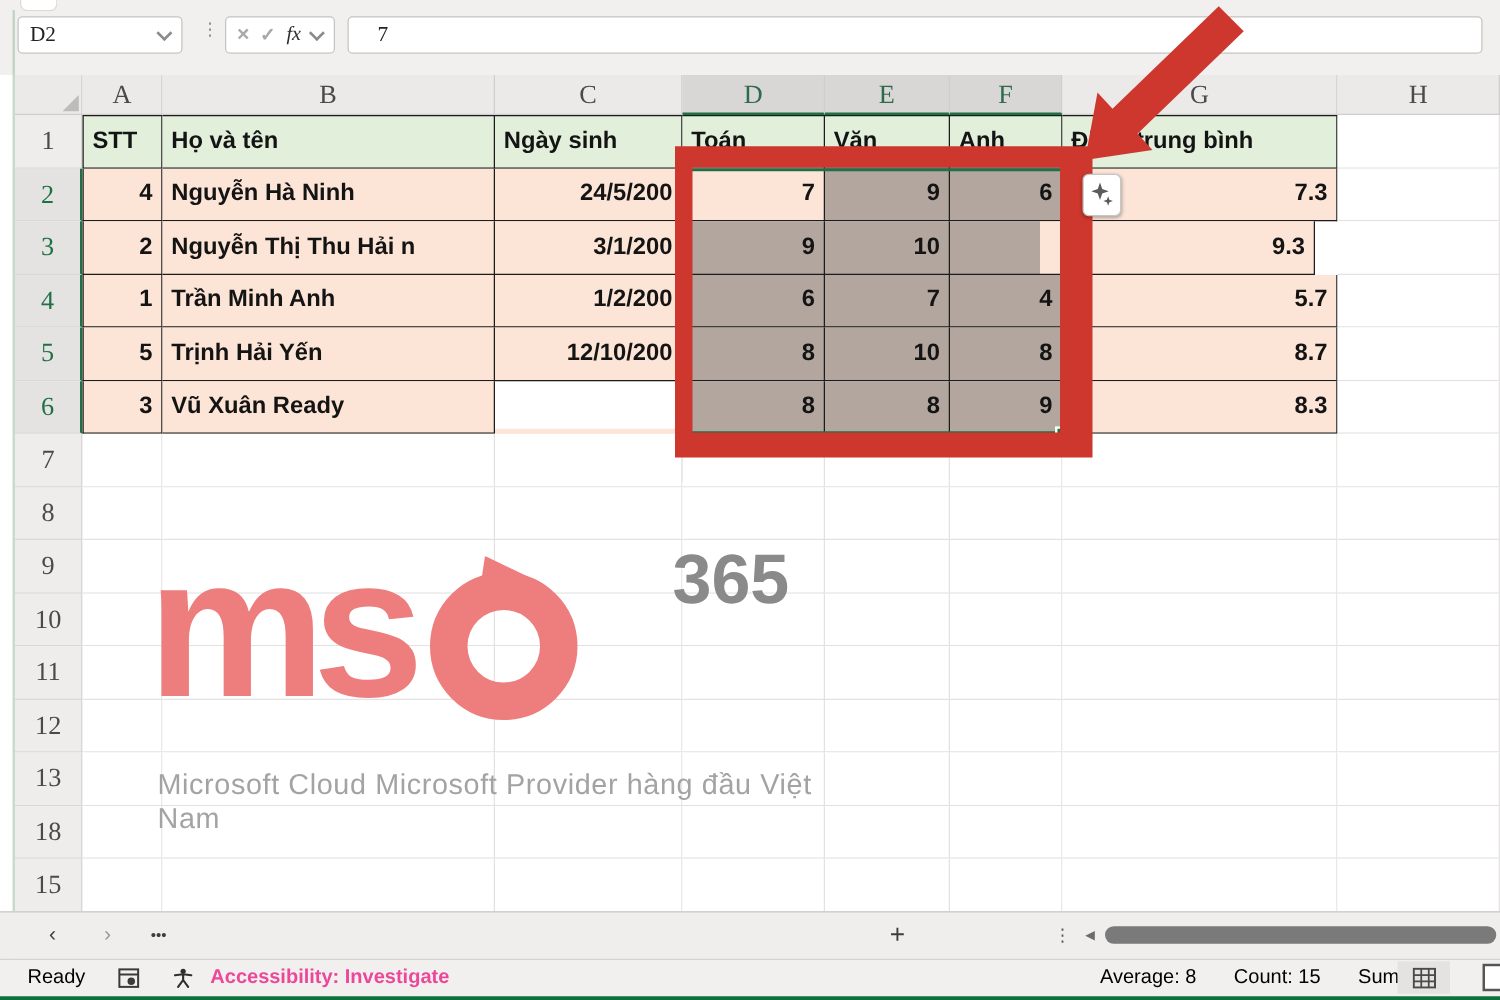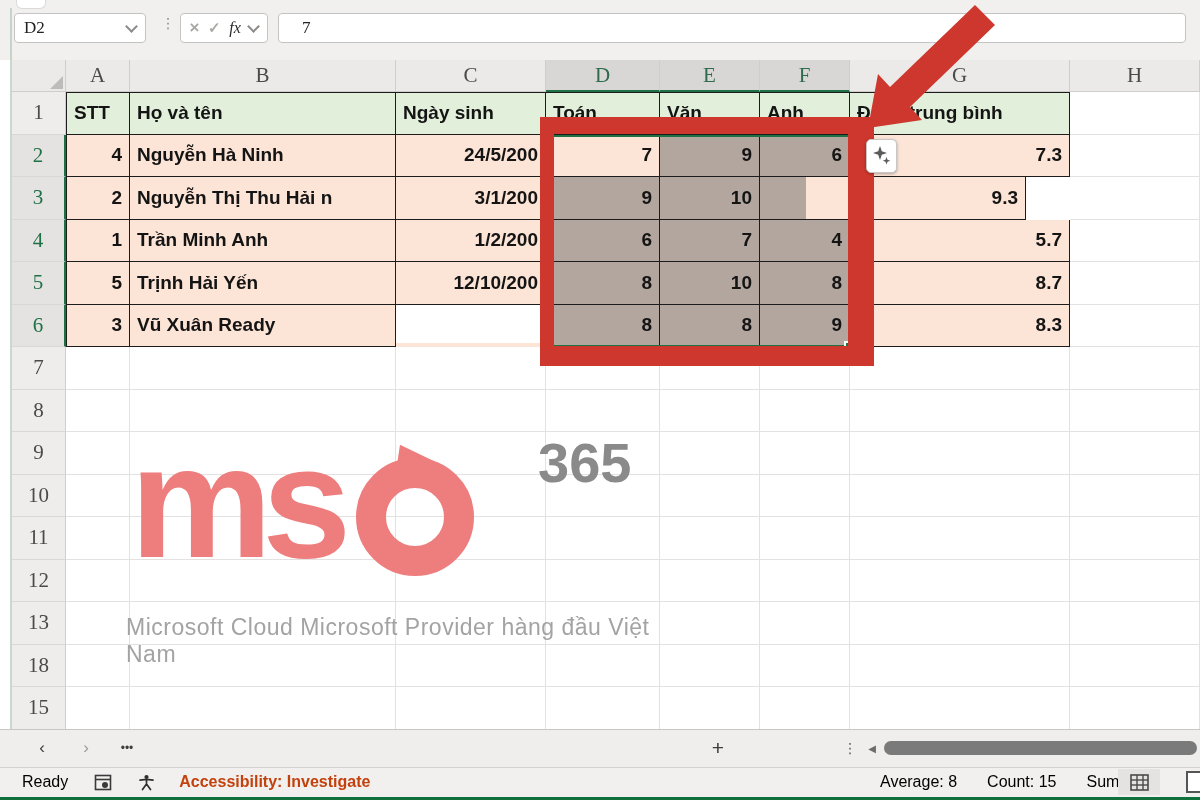--- a/index.html
+++ b/index.html
@@ -43,42 +43,42 @@
   .selbox{border:2px solid #1e7145;z-index:4;pointer-events:none;}
   .fillhandle{width:9px;height:9px;background:#1e7145;border:2px solid #fff;z-index:6;}
 
   
   .redrect{z-index:7;pointer-events:none;border-style:solid;border-color:#ce372d;border-top-width:17px;border-right-width:26px;border-bottom-width:20px;border-left-width:14px;background:transparent;}
   #arrow{z-index:9;pointer-events:none;}
   .sparkle{left:866px;top:139px;width:31px;height:34px;background:#fff;border:1px solid #c9c7c5;border-radius:5px;box-shadow:0 1px 3px rgba(0,0,0,.3);z-index:8;display:flex;align-items:center;justify-content:center;}
 
   
   .wm{left:118px;top:428px;width:580px;height:230px;z-index:3;pointer-events:none;}
-  .wm-row{position:absolute;left:12px;top:0;display:flex;align-items:flex-end;}
+  .wm-row{position:absolute;left:0;top:0;display:flex;align-items:flex-end;}
   .wm-ms{font-size:160px;line-height:0.93;font-weight:700;letter-spacing:-10px;color:#ee7d7d;}
   .wm-vn{font-size:72px;font-weight:700;color:#ee7d7d;letter-spacing:-2px;margin-left:4px;line-height:.85;}
   .wm-365{position:absolute;left:420px;top:2px;font-size:56px;font-weight:700;color:#8a8a8a;}
   .wm-tag{position:absolute;left:8px;top:186px;font-size:23px;color:#a3a3a3;letter-spacing:.5px;}
 
   
   .tabbar{left:0;top:729px;width:1200px;height:38px;background:#f0eeec;border-top:1px solid #c9c7c5;}
   .tnav{top:729px;height:38px;display:flex;align-items:center;justify-content:center;font-size:17px;}
   .tabs{left:152px;top:729px;height:38px;display:flex;align-items:stretch;}
   .tab{display:flex;align-items:center;padding:0 17px;font-size:15px;color:#3d3d3d;cursor:default;}
   .tab.active{background:#fff;font-weight:700;color:#161616;box-shadow:inset 0 -4px 0 #1e7145, inset 0 0 0 1px #d8d6d4;}
   .tdiv{width:1px;height:17px;background:#b9b8b7;align-self:center;}
   .addsheet{left:698px;top:729px;width:40px;height:38px;display:flex;align-items:center;justify-content:center;font-size:21px;color:#3d3d3d;}
   .tdots{left:840px;top:729px;width:20px;height:38px;display:flex;align-items:center;justify-content:center;color:#5a5a5a;font-size:14px;}
   .scrollL{left:863px;top:729px;width:18px;height:38px;display:flex;align-items:center;justify-content:center;color:#6c6c6c;font-size:10px;}
   .hscroll{left:884px;top:741px;width:313px;height:14px;background:#7a7a7a;border-radius:7px;}
 
   
   .statusbar{left:0;top:767px;width:1200px;height:30px;background:#f2f0ef;border-top:1px solid #d4d2d0;font-size:13px;color:#3a3a3a;}
   .st-left{position:absolute;left:22px;top:0;height:30px;display:flex;align-items:center;gap:26px;}
-  .st-acc{display:flex;align-items:center;gap:24px;font-weight:700;color:#c2410c;}
+  .st-acc{display:flex;align-items:center;gap:13px;font-weight:700;color:#ec4899;}
   .st-right{position:absolute;left:880px;top:0;height:30px;display:flex;align-items:center;gap:30px;}
   .viewicon{left:1118px;top:769px;width:42px;height:26px;background:#e5e3e1;display:flex;align-items:center;justify-content:center;}
   .viewicon2{left:1186px;top:771px;width:22px;height:22px;border:2px solid #555;background:#fff;}
   .bottomedge{left:0;top:797px;width:1200px;height:3px;background:#0f703c;}
 </style>
 </head>
 <body>
 
 <div id="app">
 
@@ -146,21 +146,21 @@
       <div class="abs cell tdata alignR selcell" style="left: 660px; width: 100px; top: 134.5px; height: 42.5px;">9</div>
       <div class="abs cell tdata alignR selcell" style="left: 760px; width: 90px; top: 134.5px; height: 42.5px;">6</div>
       <div class="abs cell tdata alignR" style="left: 850px; width: 220px; top: 134.5px; height: 42.5px;">7.3</div>
       <div class="abs cell empty" style="left: 1070px; width: 130px; top: 134.5px; height: 42.5px;"></div>
       <div class="abs cell tdata alignR firstcol" style="left: 66px; width: 64px; top: 177px; height: 42.5px;">2</div>
       <div class="abs cell tdata alignL" style="left: 130px; width: 266px; top: 177px; height: 42.5px;">Nguyễn Thị Thu Hải n</div>
       <div class="abs cell tdata alignR" style="left: 396px; width: 150px; top: 177px; height: 42.5px;">3/1/200</div>
       <div class="abs cell tdata alignR selcell" style="left: 546px; width: 114px; top: 177px; height: 42.5px;">9</div>
       <div class="abs cell tdata alignR selcell" style="left: 660px; width: 100px; top: 177px; height: 42.5px;">10</div>
       <div class="abs cell tdata alignR selcell" style="left: 760px; width: 90px; top: 177px; height: 42.5px;">9</div>
-      <div class="abs cell tdata alignR" style="left: 806px; width: 220px; top: 177px; height: 42.5px;">9.3</div>
+      <div class="abs cell tdata alignR" style="left: 832px; width: 220px; top: 177px; height: 42.5px;">9.3</div>
       <div class="abs cell empty" style="left: 1070px; width: 130px; top: 177px; height: 42.5px;"></div>
       <div class="abs cell tdata alignR firstcol" style="left: 66px; width: 64px; top: 219.5px; height: 42.5px;">1</div>
       <div class="abs cell tdata alignL" style="left: 130px; width: 266px; top: 219.5px; height: 42.5px;">Trần Minh Anh</div>
       <div class="abs cell tdata alignR" style="left: 396px; width: 150px; top: 219.5px; height: 42.5px;">1/2/200</div>
       <div class="abs cell tdata alignR selcell" style="left: 546px; width: 114px; top: 219.5px; height: 42.5px;">6</div>
       <div class="abs cell tdata alignR selcell" style="left: 660px; width: 100px; top: 219.5px; height: 42.5px;">7</div>
       <div class="abs cell tdata alignR selcell" style="left: 760px; width: 90px; top: 219.5px; height: 42.5px;">4</div>
       <div class="abs cell tdata alignR" style="left: 850px; width: 220px; top: 219.5px; height: 42.5px;">5.7</div>
       <div class="abs cell empty" style="left: 1070px; width: 130px; top: 219.5px; height: 42.5px;"></div>
       <div class="abs cell tdata alignR firstcol" style="left: 66px; width: 64px; top: 262px; height: 42.5px;">5</div>

